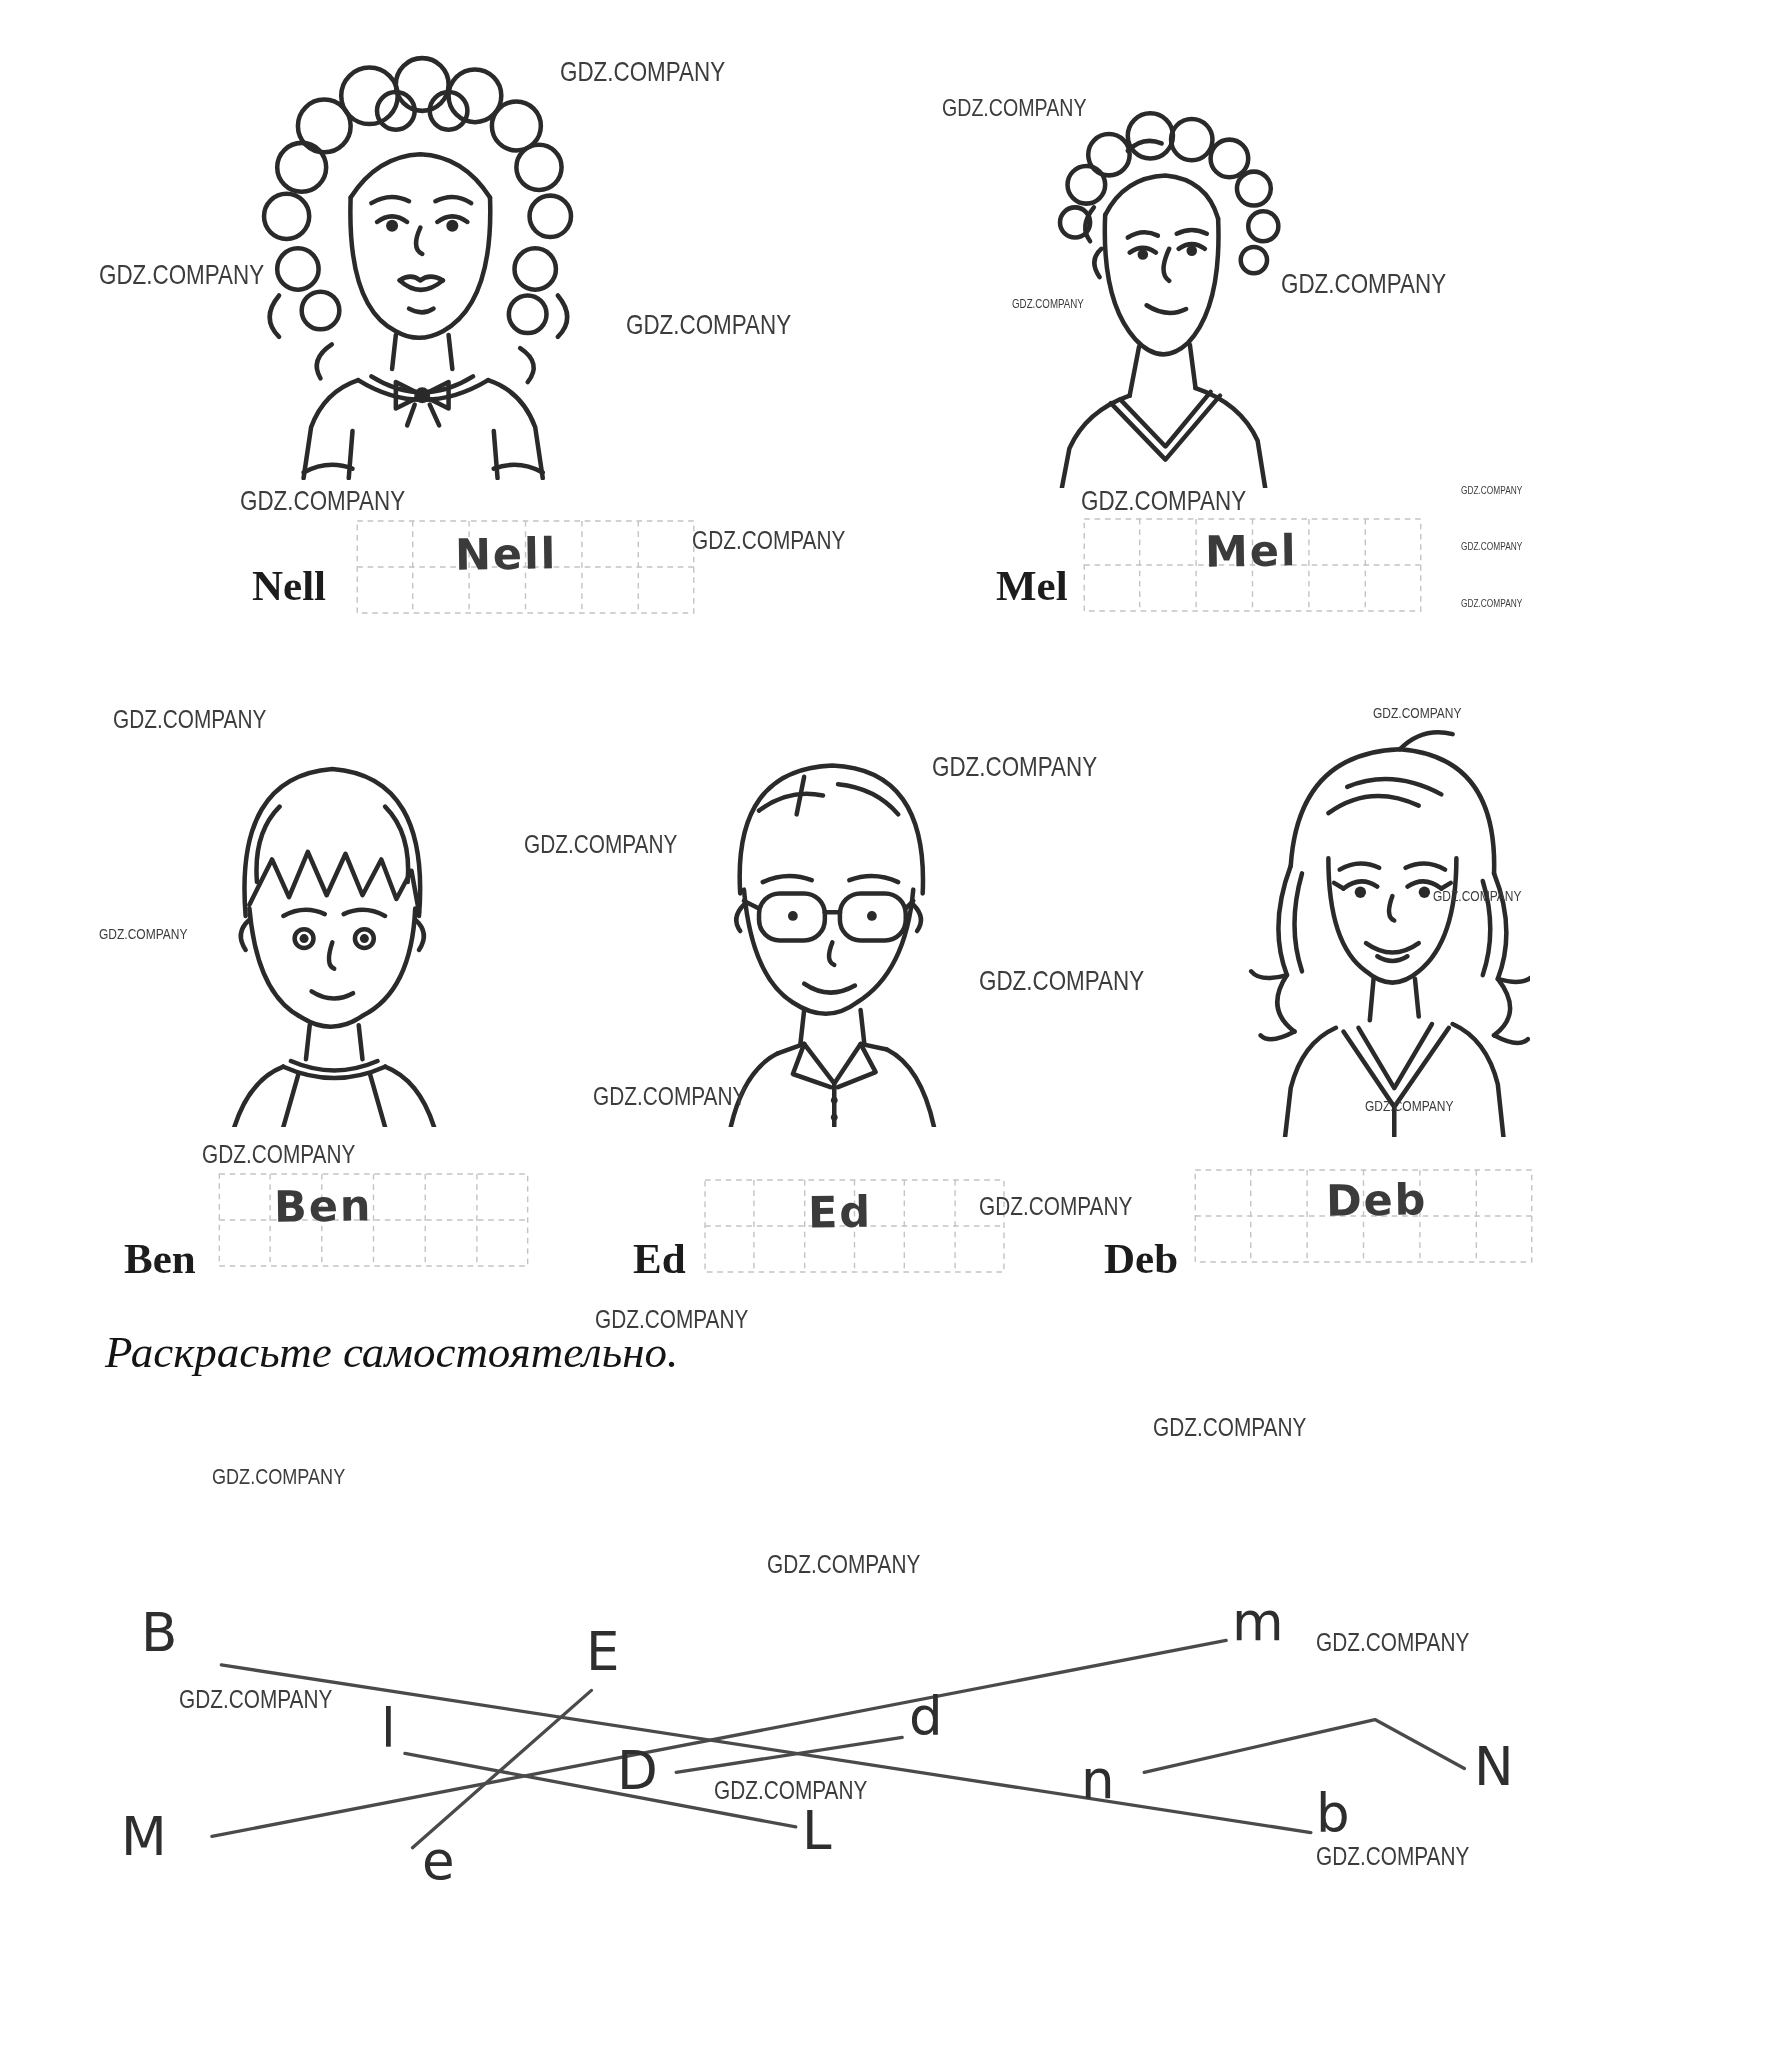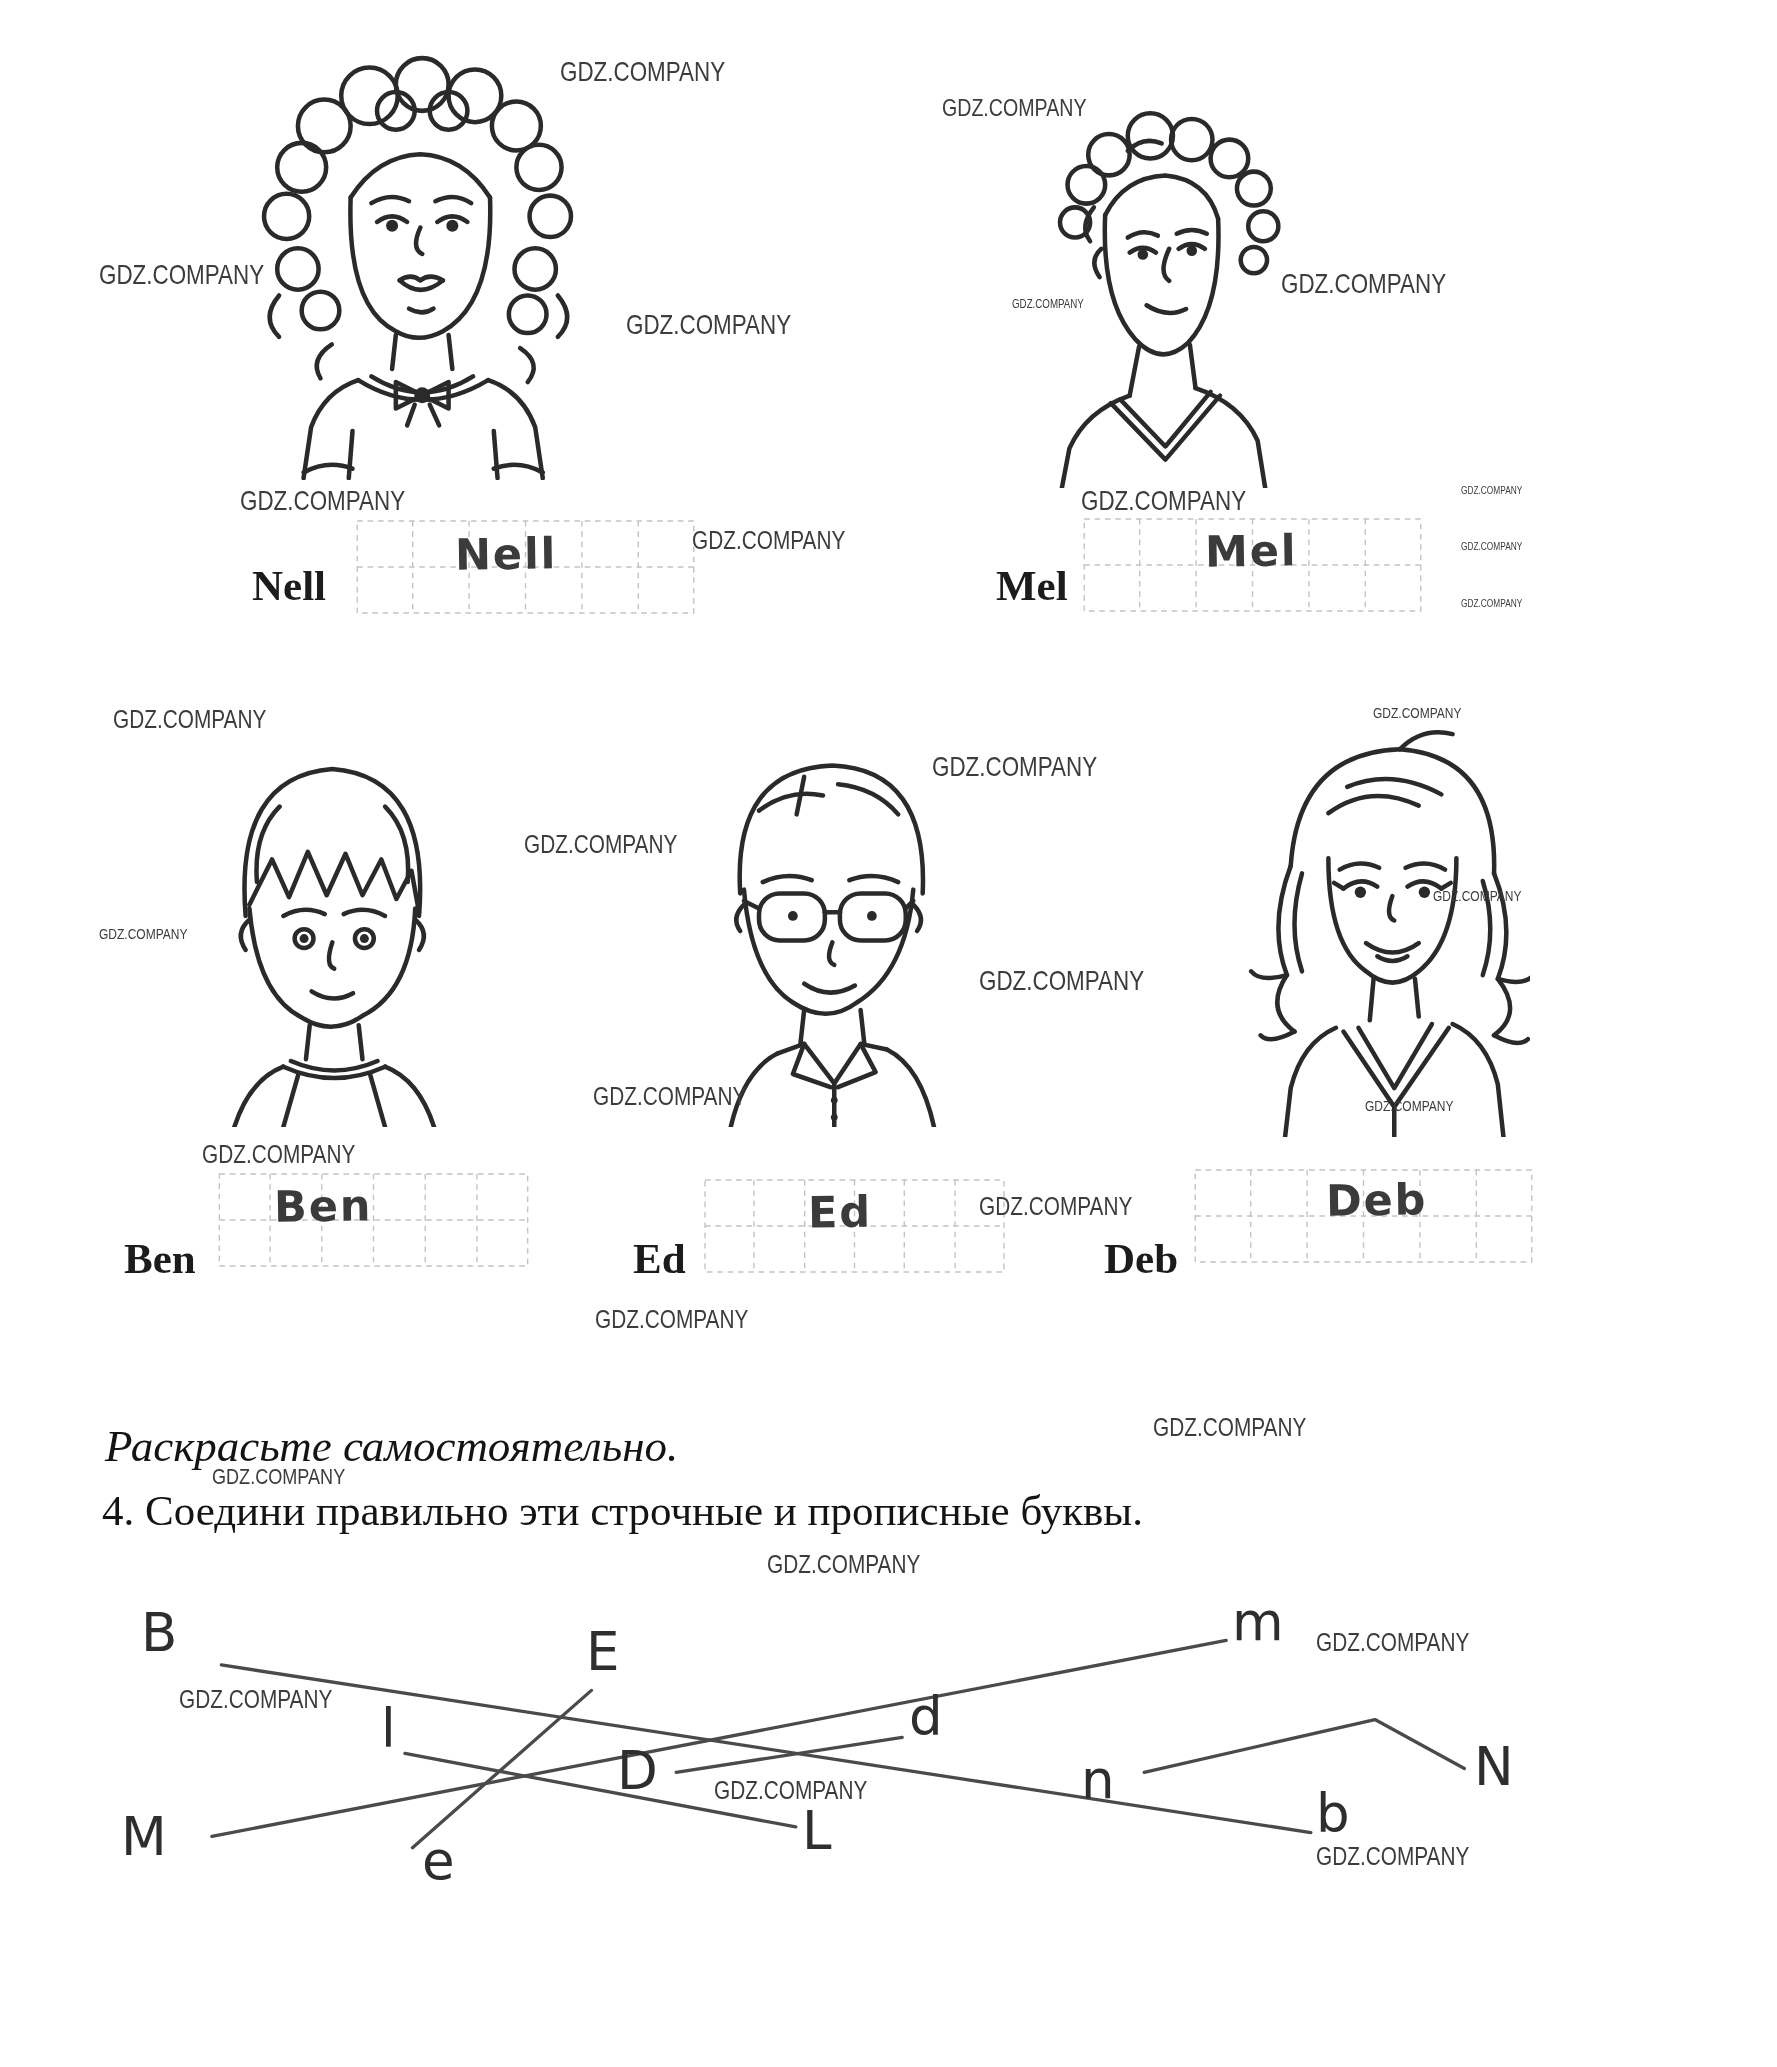--- a/index.html
+++ b/index.html
@@ -298,22 +298,21 @@
           <line x1="120" y1="1" x2="120" y2="99"></line>
         <line x1="180" y1="1" x2="180" y2="99"></line>
           <line x1="240" y1="1" x2="240" y2="99"></line>
         <line x1="300" y1="1" x2="300" y2="99"></line>
         <line x1="1" y1="50" x2="359" y2="50"></line>
       </g>
     </svg>
     <span class="handwritten" style="left:132px;top:5.6px;">Deb</span>
   </div>
 
-  <span class="instr-italic" style="left:105px;top:1420px;">Раскрасьте самостоятельно.</span>
-  <span class="task-text" style="left:102px;top:1486px;">4. Соедини правильно эти строчные и прописные буквы.</span>
+  <span class="instr-italic" style="left:105px;top:1326px;">Раскрасьте самостоятельно.</span>
 
   <svg id="match-lines" width="1778" height="2068" viewBox="0 0 1888 2196">
     <g stroke="#4a4a4a" stroke-width="3.5" fill="none" stroke-linecap="round" stroke-linejoin="round">
       <path d="M235,1768 L1392,1946"></path>
       <path d="M225,1950 L1302,1742"></path>
       <path d="M628,1795 L438,1962"></path>
       <path d="M430,1862 L845,1940"></path>
       <path d="M718,1882 L958,1845"></path>
       <path d="M1215,1882 L1460,1826 L1555,1878"></path>
     </g>

